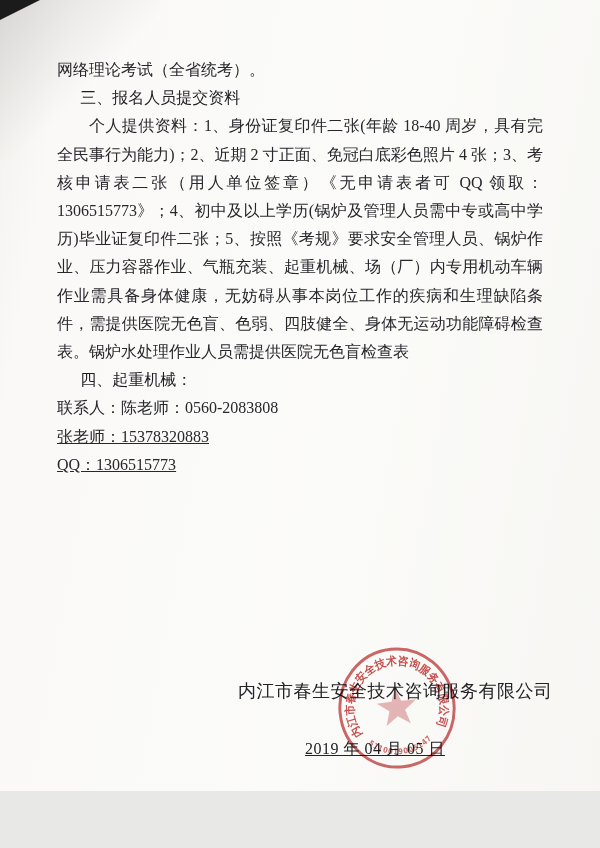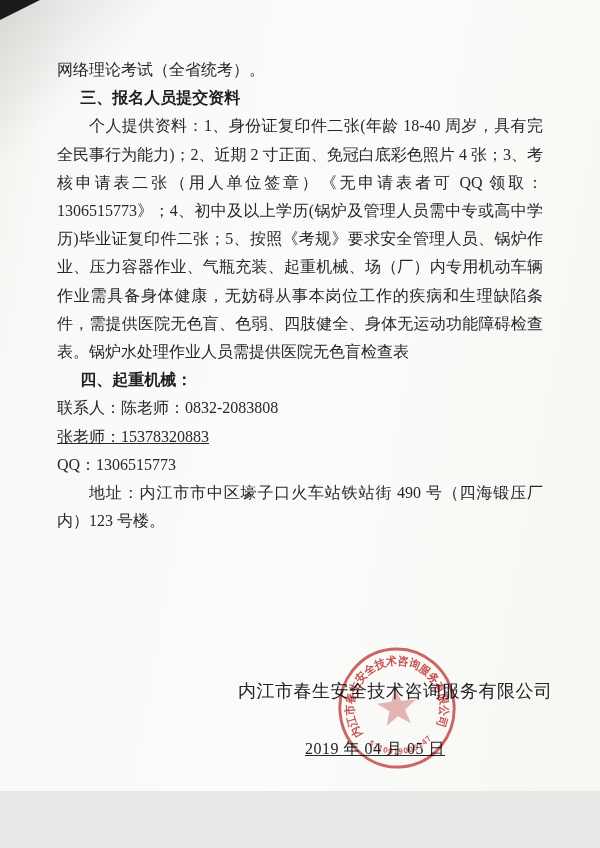--- a/index.html
+++ b/index.html
@@ -24,24 +24,24 @@
     background: #1b1b1b;
     clip-path: polygon(0 0, 100% 0, 0 100%);
   }
   .content {
     position: absolute; left: 57px; top: 56px; width: 486px;
     font-size: 16px; line-height: 28.2px;
     text-align: justify; text-justify: inter-character;
   }
   .content p { margin: 0; }
   .para { text-indent: 2em; }
-  .heading { font-weight: bold; text-indent: 1.45em; color: #1e1e23; }
+  .heading { font-weight: normal; text-indent: 1.45em; color: #1e1e23; }
   .contact-1 { margin-left: 25px; }
   .contact-2 { margin-left: 93px; text-decoration: underline; }
-  .contact-3 { margin-left: 131px; }
+  .contact-3 { margin-left: 131px; text-decoration: underline; }
   .company-line {
     position: absolute; left: 238px; top: 679px;
     font-size: 18px; letter-spacing: 0.5px; color: #222227;
     white-space: nowrap; z-index: 2;
   }
   .date-line {
     position: absolute; left: 305px; top: 739px;
     font-size: 16px; letter-spacing: 0.5px; color: #222227;
     white-space: nowrap; z-index: 2; text-decoration: underline;
   }
@@ -70,24 +70,23 @@
 <div class="page">
 
   <div class="corner-shadow"></div>
   <div class="corner-black"></div>
 
   <div class="content">
     <p class="line">网络理论考试（全省统考）。</p>
     <p class="heading">三、报名人员提交资料</p>
     <p class="para">个人提供资料：1、身份证复印件二张(年龄 18-40 周岁，具有完全民事行为能力)；2、近期 2 寸正面、免冠白底彩色照片 4 张；3、考核申请表二张（用人单位签章）《无申请表者可 QQ 领取：1306515773》；4、初中及以上学历(锅炉及管理人员需中专或高中学历)毕业证复印件二张；5、按照《考规》要求安全管理人员、锅炉作业、压力容器作业、气瓶充装、起重机械、场（厂）内专用机动车辆作业需具备身体健康，无妨碍从事本岗位工作的疾病和生理缺陷条件，需提供医院无色盲、色弱、四肢健全、身体无运动功能障碍检查表。锅炉水处理作业人员需提供医院无色盲检查表</p>
     <p class="heading">四、起重机械：</p>
-    <p class="contact-1">联系人：陈老师：0832-2083808</p>
+    <p class="contact-1">联系人：陈老师：0560-2083808</p>
     <p class="contact-2">张老师：15378320883</p>
     <p class="contact-3">QQ：1306515773</p>
-    <p class="para">地址：内江市市中区壕子口火车站铁站街 490 号（四海锻压厂内）123 号楼。</p>
   </div>
 
   <div class="company-line">内江市春生安全技术咨询服务有限公司</div>
   <div class="date-line">2019 年 04 月 05 日</div>
 
   <svg class="seal" viewBox="-65 -65 130 130">
     <defs>
       <path id="seal-arc-top" d="M -37.3 23.3 A 44 44 0 1 1 37.3 23.3" fill="none"></path>
       <path id="seal-arc-bottom" d="M -33 33.5 A 47 47 0 0 0 33 33.5" fill="none"></path>
     </defs>

